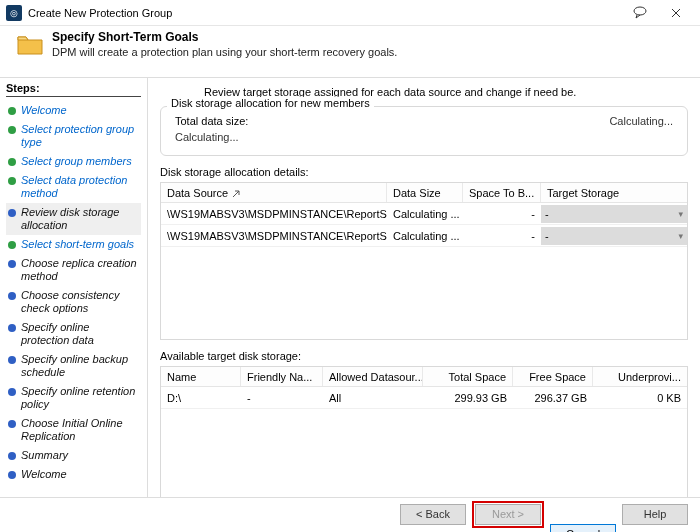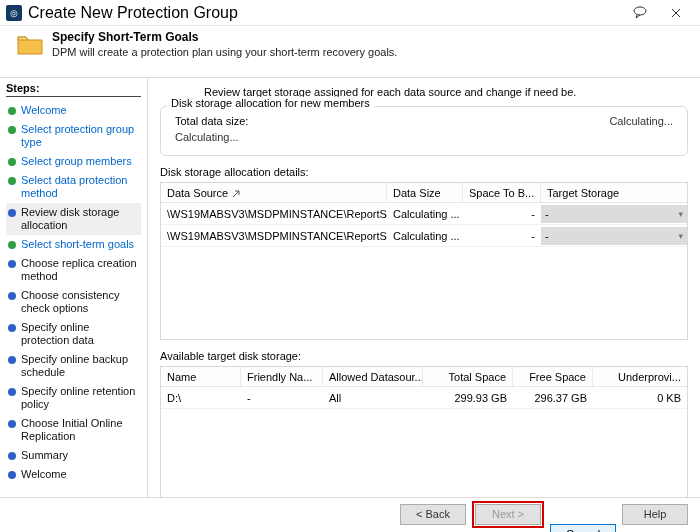--- a/index.html
+++ b/index.html
@@ -21,21 +21,21 @@
     border-bottom: 1px solid #e6e6e6;
   }
   .titlebar .app-icon {
     width: 16px; height: 16px;
     background: #123a62;
     margin-right: 6px;
     display: flex; align-items: center; justify-content: center;
     color: #fff; font-size: 9px;
     border-radius: 2px;
   }
-  .titlebar .title { flex: 1; font-size: 16px; }
+  .titlebar .title { flex: 1; font-size: 11px; }
   .titlebar .win-btn {
     width: 36px; height: 20px;
     display: flex; align-items: center; justify-content: center;
     color: #555;
   }
   .titlebar .win-btn svg { stroke: #333; }
   .header {
     display: flex;
     padding: 4px 16px 8px 16px;
     border-bottom: 1px solid #ddd;
@@ -64,20 +64,21 @@
   }
   .sidebar .steps-label {
     font-size: 11px; font-weight: bold;
     border-bottom: 1px solid #444;
     padding-bottom: 2px; margin-bottom: 4px;
   }
   .step {
     display: flex; align-items: flex-start;
     padding: 3px 2px;
     line-height: 13px;
+    font-style: italic;
   }
   .step .bullet {
     width: 8px; height: 8px; border-radius: 50%;
     margin: 3px 5px 0 0;
     flex: 0 0 auto;
   }
   .step .label { color: #0066cc; cursor: default; }
   .step.done .bullet { background: #2f9e44; }
   .step.active .bullet { background: #2f5fc4; }
   .step.active { background: #efefef; }

